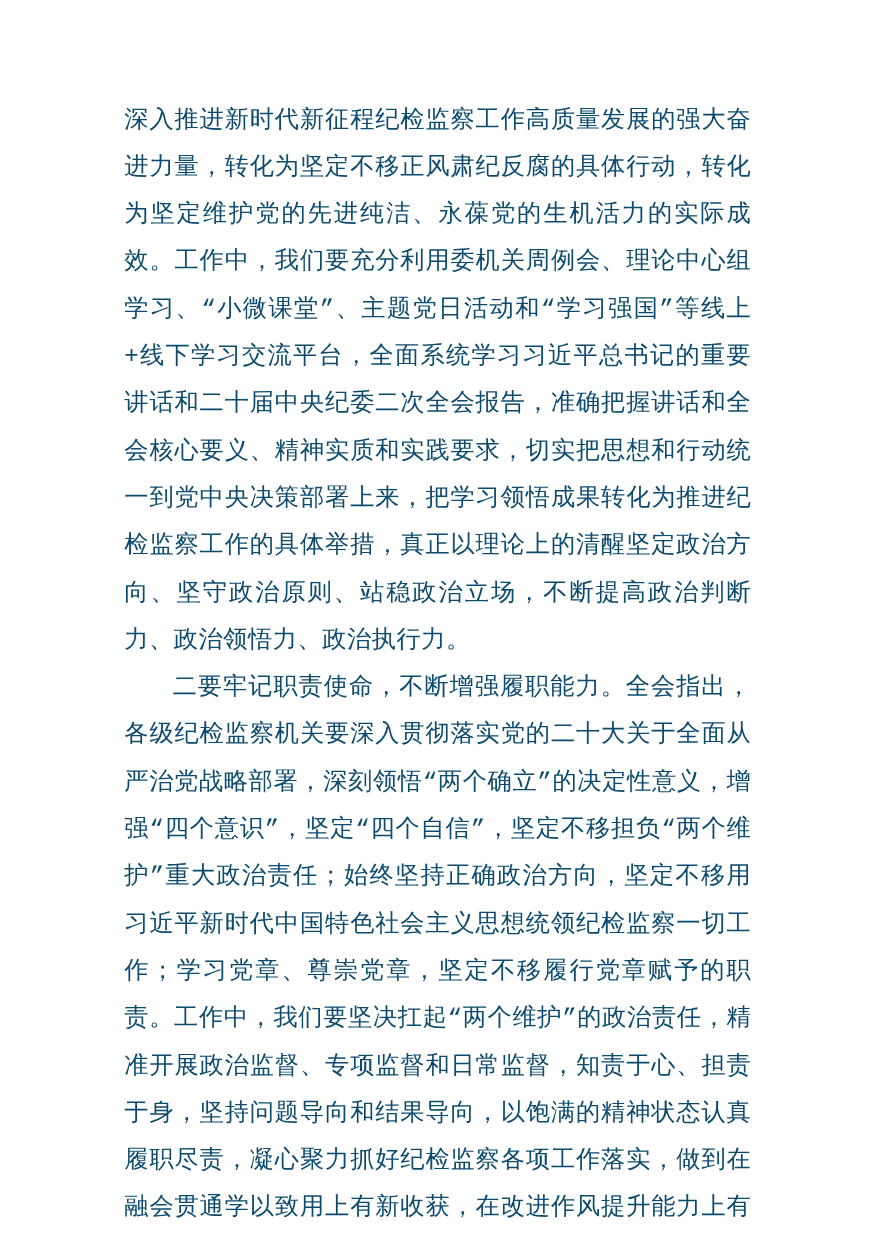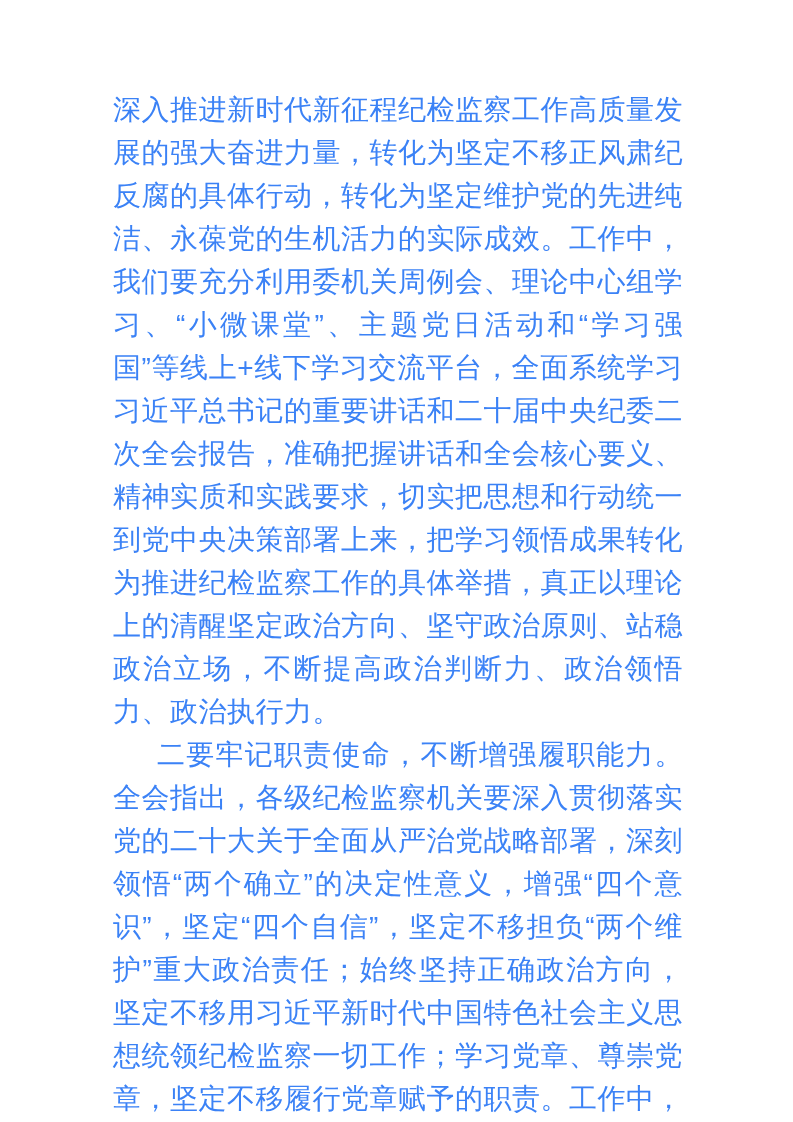--- a/index.html
+++ b/index.html
@@ -20,24 +20,24 @@
     box-sizing: border-box;
     overflow: hidden;
   }
   .content {
     position: absolute;
     left: 113px;
     top: 88px;
     width: 570px;
   }
   .para {
-    font-family: Liberation Sans, sans-serif;
-    font-size: 28px;
+    font-family: Liberation Mono, monospace;
+    font-size: 22px;
     line-height: 43px;
-    color: #3b82f6;
+    color: #0c4a6e;
     text-align: justify;
     text-justify: inter-ideograph;
     letter-spacing: 0.5px;
     margin: 0 0 0 0;
     white-space: pre-wrap;
   }
   .para + .para {
     margin-top: 0;
   }
   .indent {

